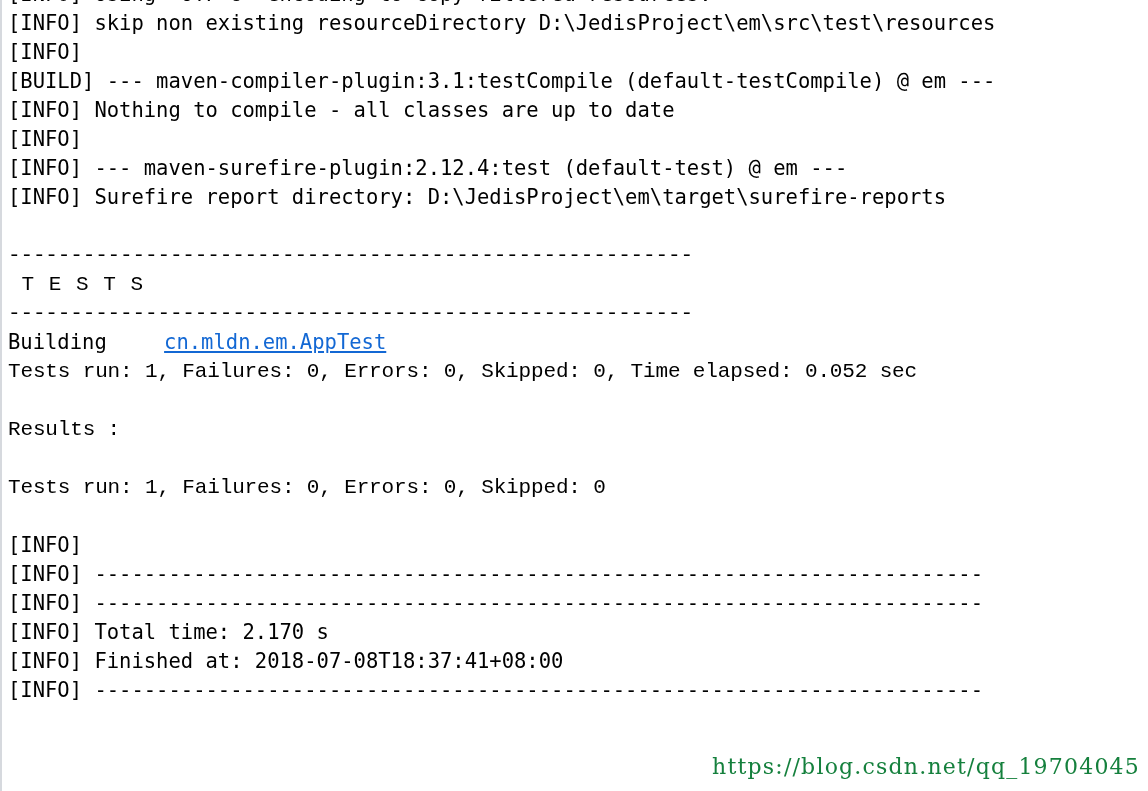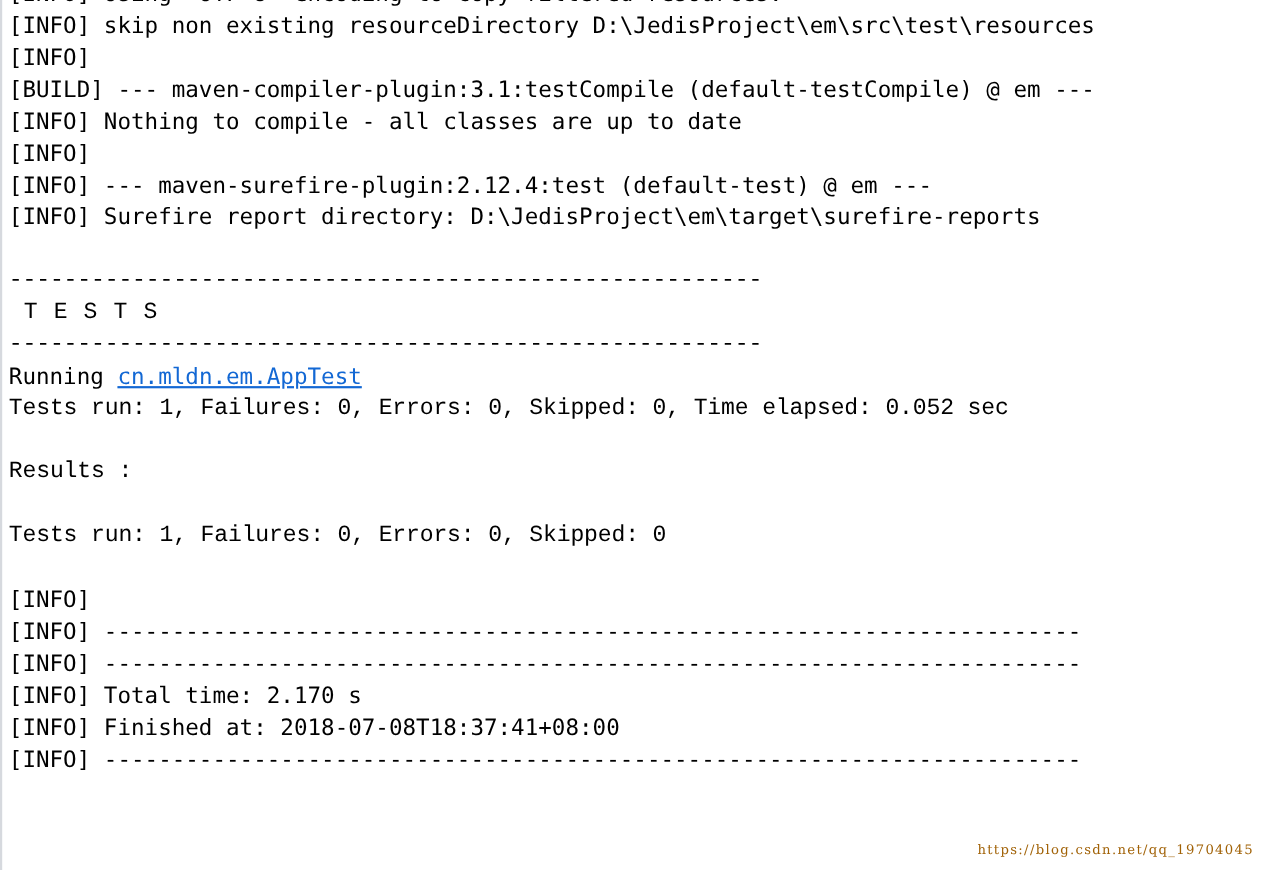--- a/index.html
+++ b/index.html
@@ -59,29 +59,30 @@
 
   .log-line.blank {
     color: transparent;
   }
 
   .class-link {
     color: #1368d4;
     text-decoration: underline;
     text-underline-offset: 2px;
     cursor: pointer;
+    margin-left: 45px;
   }
 
   .watermark {
     position: absolute;
     right: 8px;
     bottom: 12px;
     font-family: "DejaVu Serif", "Liberation Serif", serif;
-    font-size: 12px;
-    color: #a16207;
+    font-size: 22px;
+    color: #15803d;
     letter-spacing: 1.2px;
     white-space: nowrap;
     user-select: none;
   }
 </style>
 </head>
 <body>
 
 <div id="console">
 
@@ -91,21 +92,21 @@
       <div class="log-line">[INFO]</div>
       <div class="log-line">[BUILD] --- maven-compiler-plugin:3.1:testCompile (default-testCompile) @ em ---</div>
       <div class="log-line">[INFO] Nothing to compile - all classes are up to date</div>
       <div class="log-line">[INFO]</div>
       <div class="log-line">[INFO] --- maven-surefire-plugin:2.12.4:test (default-test) @ em ---</div>
       <div class="log-line">[INFO] Surefire report directory: D:\JedisProject\em\target\surefire-reports</div>
       <div class="log-line blank"></div>
       <div class="log-line tight">-------------------------------------------------------</div>
       <div class="log-line banner"> T E S T S</div>
       <div class="log-line tight">-------------------------------------------------------</div>
-      <div class="log-line"><span>Running </span><span class="class-link">cn.mldn.em.AppTest</span></div>
+      <div class="log-line"><span>Building </span><span class="class-link">cn.mldn.em.AppTest</span></div>
       <div class="log-line tight">Tests run: 1, Failures: 0, Errors: 0, Skipped: 0, Time elapsed: 0.052 sec</div>
       <div class="log-line blank"></div>
       <div class="log-line tight">Results :</div>
       <div class="log-line blank"></div>
       <div class="log-line tight">Tests run: 1, Failures: 0, Errors: 0, Skipped: 0</div>
       <div class="log-line blank"></div>
       <div class="log-line">[INFO]</div>
       <div class="log-line">[INFO] ------------------------------------------------------------------------</div>
       <div class="log-line">[INFO] ------------------------------------------------------------------------</div>
       <div class="log-line">[INFO] Total time: 2.170 s</div>

